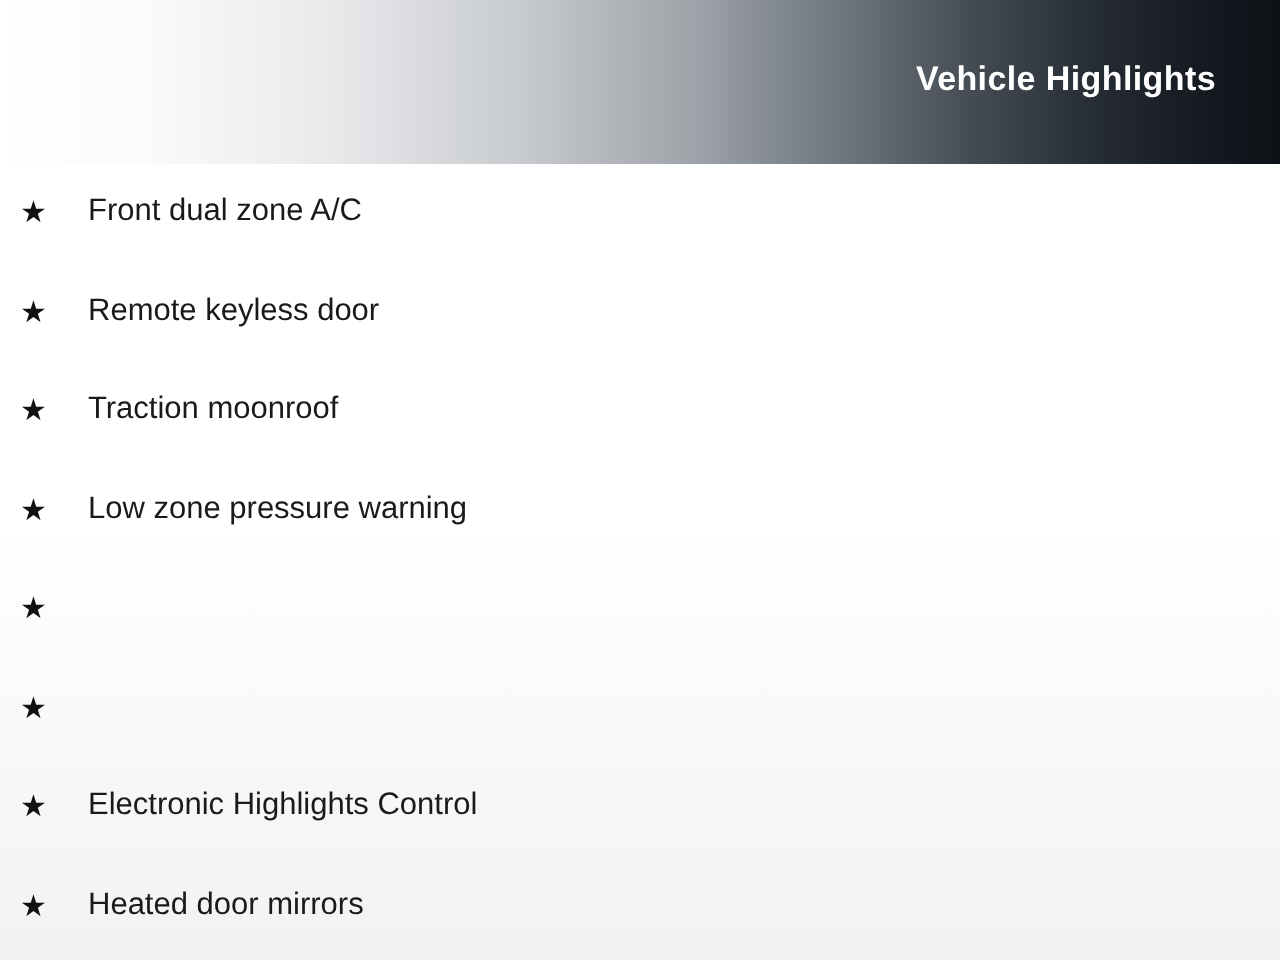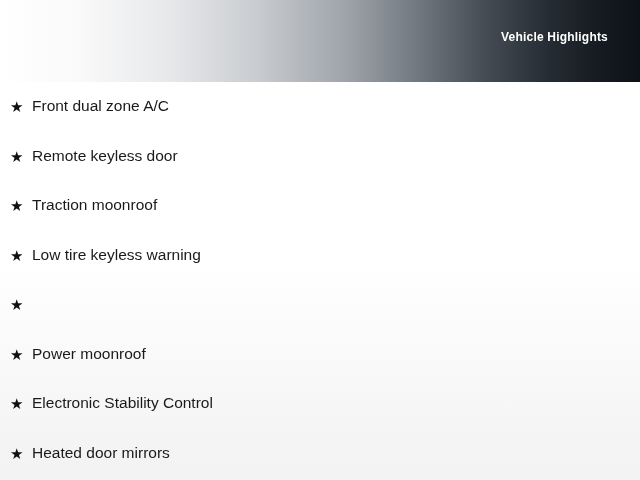--- a/index.html
+++ b/index.html
@@ -34,21 +34,21 @@
         #444b53 76%,
         #252b32 86%,
         #141a20 94%,
         #0d1217 100%);
   }
   .header-title {
     position: absolute;
     right: 32px;
     top: 30px;
     color: #ffffff;
-    font-size: 12px;
+    font-size: 17px;
     font-weight: bold;
     letter-spacing: 0.2px;
     white-space: nowrap;
   }
   .highlights {
     list-style: none;
     margin: 0;
     padding: 0;
     position: absolute;
     top: 82px;
@@ -68,20 +68,21 @@
     font-size: 15px;
     line-height: 1;
     color: #111111;
     text-align: left;
   }
   .highlight-label {
     font-size: 15.5px;
     color: #1a1a1a;
     line-height: 1.2;
     white-space: nowrap;
+    margin-left: 12px;
   }
 </style>
 </head>
 <body>
 
 <div class="page">
 
   <div class="header-bar">
     <div class="header-title">Vehicle Highlights</div>
   </div>
@@ -94,32 +95,31 @@
     <li class="highlight-item">
       <span class="bullet-star">★</span>
       <span class="highlight-label">Remote keyless door</span>
     </li>
     <li class="highlight-item">
       <span class="bullet-star">★</span>
       <span class="highlight-label">Traction moonroof</span>
     </li>
     <li class="highlight-item">
       <span class="bullet-star">★</span>
-      <span class="highlight-label">Low tire keyless warning</span>
+      <span class="highlight-label">Low zone pressure warning</span>
     </li>
     <li class="highlight-item">
       <span class="bullet-star">★</span>
     </li>
     <li class="highlight-item">
       <span class="bullet-star">★</span>
-      <span class="highlight-label">Power moonroof</span>
     </li>
     <li class="highlight-item">
       <span class="bullet-star">★</span>
-      <span class="highlight-label">Electronic Stability Control</span>
+      <span class="highlight-label">Electronic Highlights Control</span>
     </li>
     <li class="highlight-item">
       <span class="bullet-star">★</span>
       <span class="highlight-label">Heated door mirrors</span>
     </li>
   </ul>
 
 </div>
 
 </body></html>

